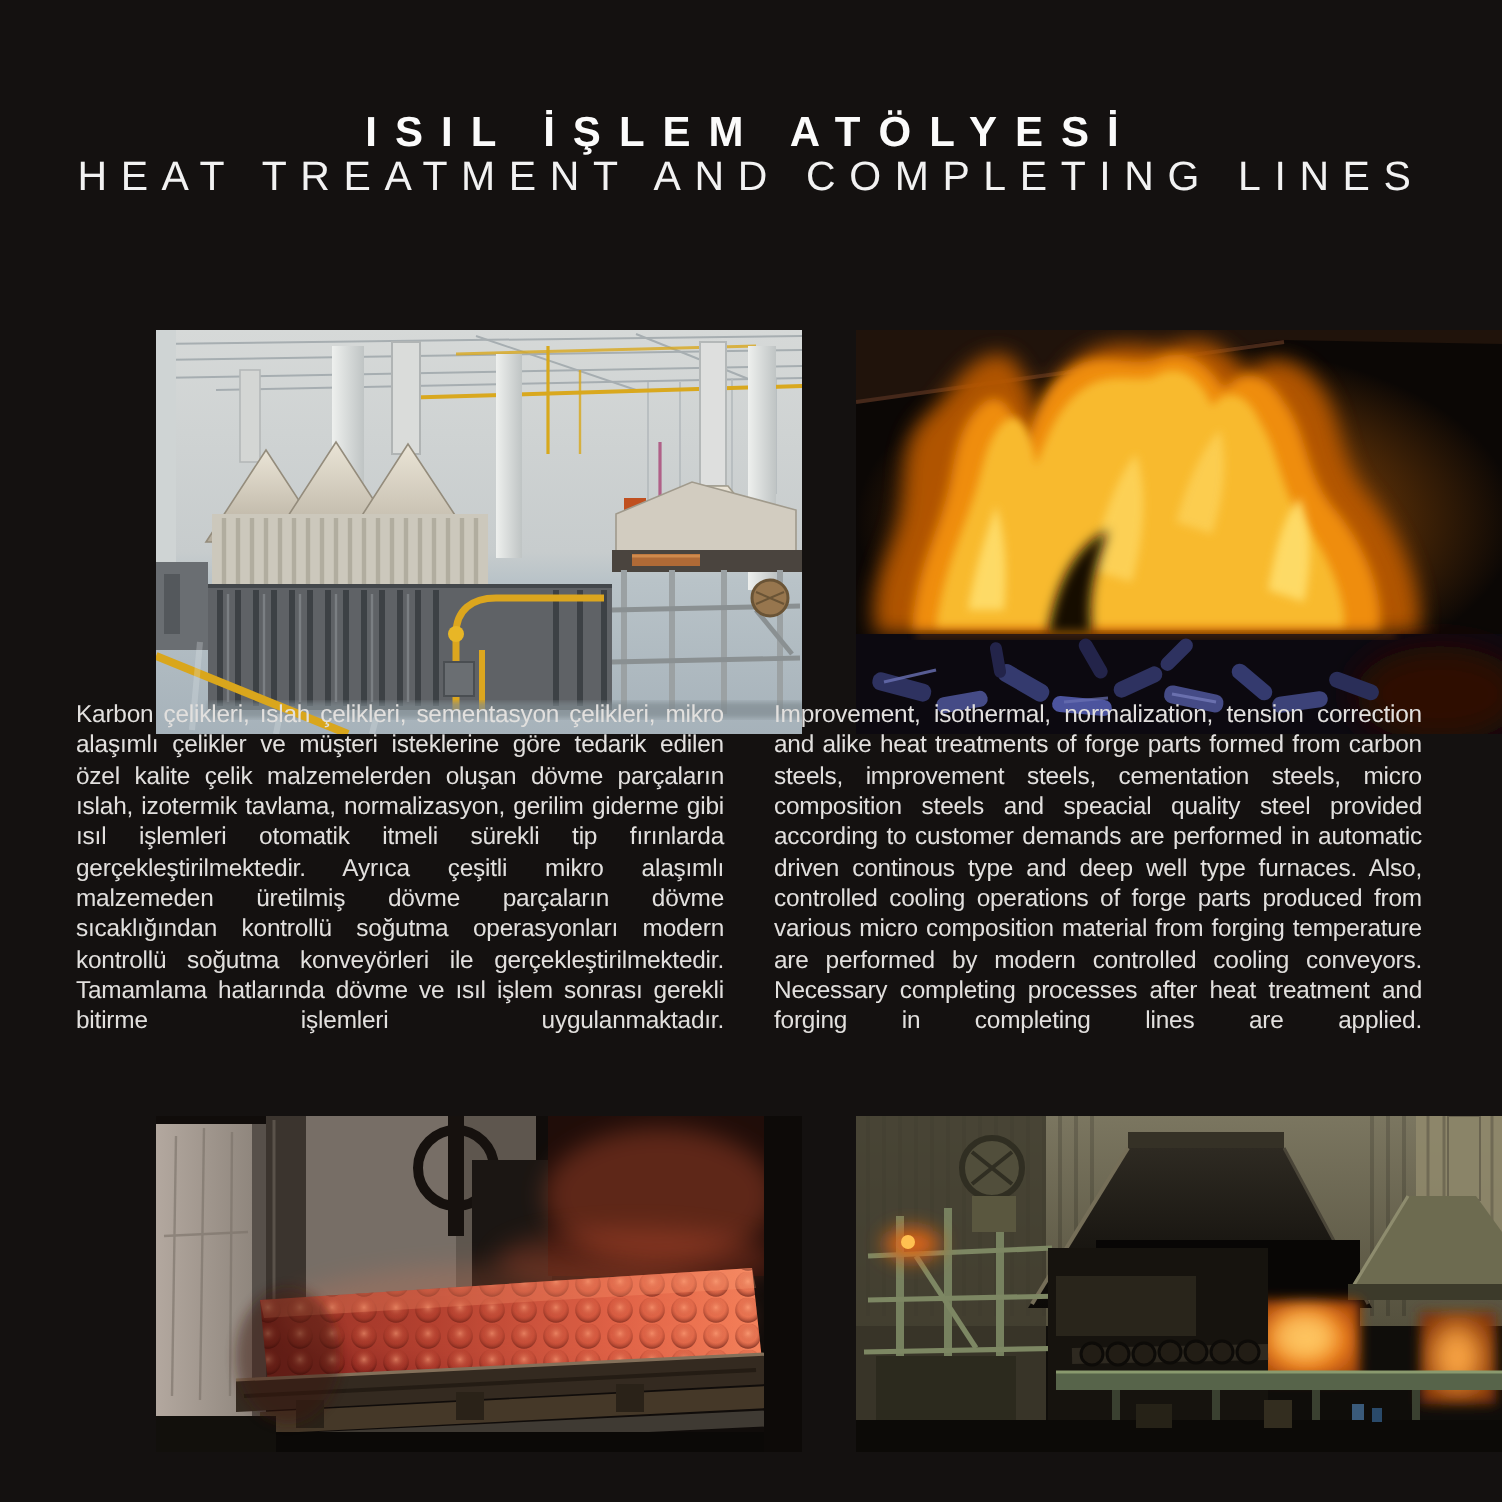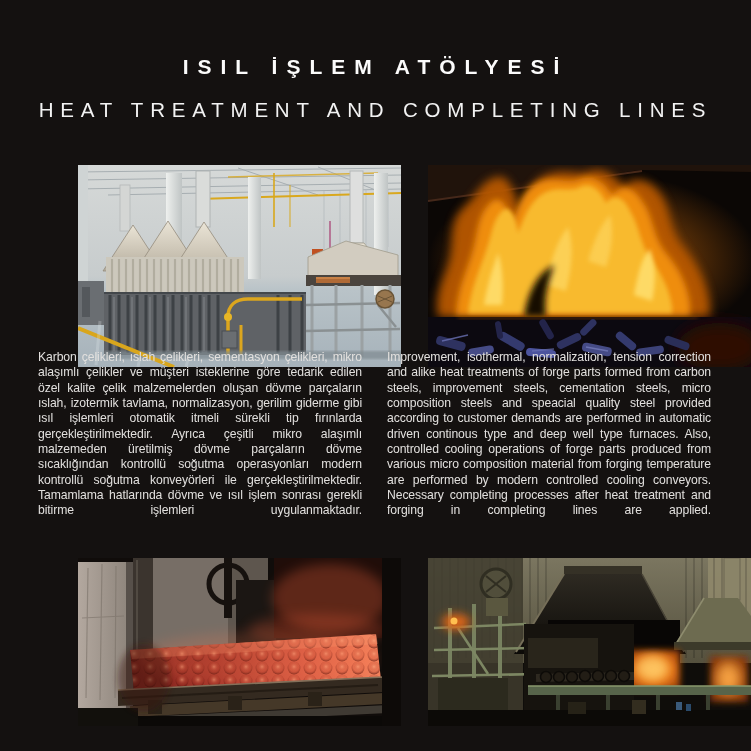--- a/index.html
+++ b/index.html
@@ -7,21 +7,21 @@
     position:relative;width:751px;height:751px;margin:0 auto;
     background:var(--background,#141110);overflow:hidden;
     font-family:"Liberation Sans",sans-serif;
   }
   .title-tr{
     position:absolute;top:54px;left:0;right:0;margin:0;text-align:center;
     font:700 21px/26px "Liberation Sans",sans-serif;letter-spacing:9px;
     color:#fbfbfb;white-space:nowrap;
   }
   .title-en{
-    position:absolute;top:97px;left:0;right:0;margin:0;text-align:center;
+    position:absolute;top:76px;left:0;right:0;margin:0;text-align:center;
     font:400 20.5px/25px "Liberation Sans",sans-serif;letter-spacing:6.8px;
     color:#f2f2f2;white-space:nowrap;
   }
   .para{
     position:absolute;top:350px;width:324px;margin:0;
     font:400 12.2px/15.35px "Liberation Sans",sans-serif;
     letter-spacing:-0.1px;color:var(--text,#e2e0de);
     text-align:justify;text-align-last:justify;
   }
   .para-tr{left:38px;}

